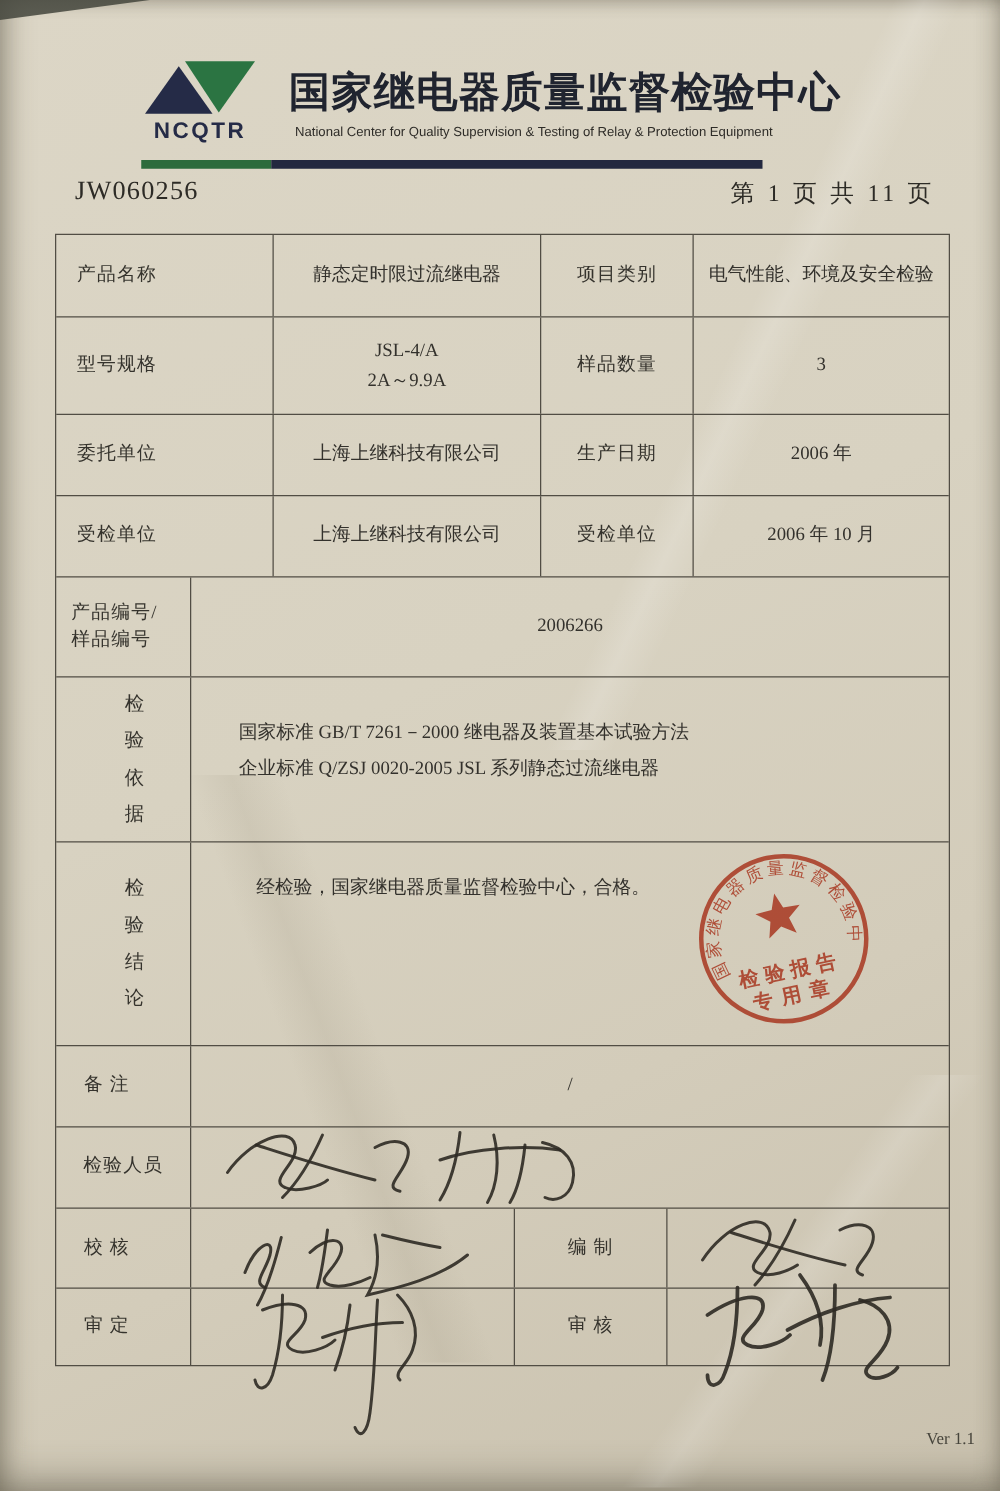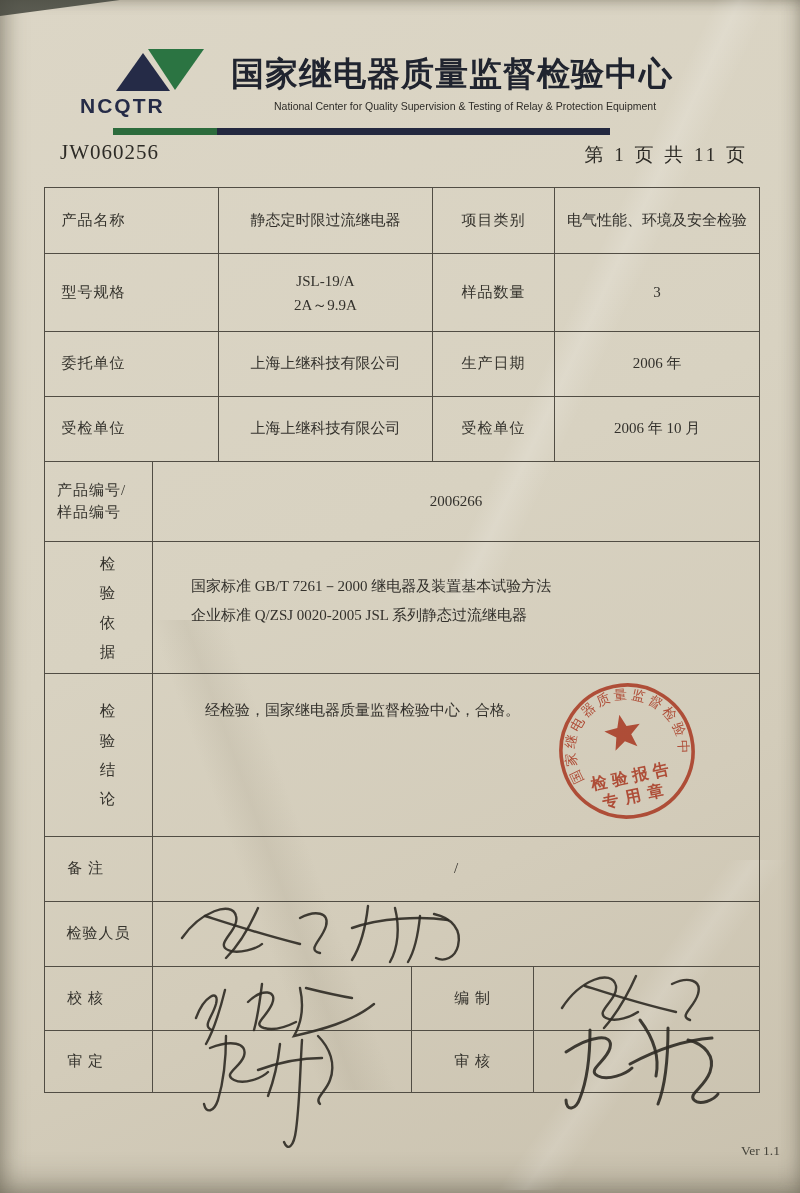--- a/index.html
+++ b/index.html
@@ -15,27 +15,27 @@
      background:linear-gradient(115deg,transparent 46%,rgba(255,255,255,.16) 50%,transparent 55%);}
   .crease.c2{left:60px;top:620px;width:420px;height:470px;
      background:linear-gradient(70deg,transparent 44%,rgba(120,110,88,.10) 50%,transparent 57%);}
   .crease.c3{left:480px;top:860px;width:320px;height:330px;
      background:linear-gradient(125deg,transparent 45%,rgba(255,255,255,.14) 50%,transparent 56%);}
   .corner-dark{position:absolute;left:0;top:0;width:120px;height:16px;
      background:linear-gradient(#43453c,#43453c);clip-path:polygon(0 0,120px 0,0 16px);opacity:.85;}
 
   
   .logo-svg{position:absolute;left:100px;top:44px;}
-  .logo-acronym{position:absolute;left:80px;top:94px;width:128px;text-align:left;
-     font-family:"Liberation Sans","DejaVu Sans",sans-serif;font-weight:bold;font-size:21px;
+  .logo-acronym{position:absolute;left:96px;top:94px;width:128px;text-align:center;
+     font-family:"Liberation Sans","DejaVu Sans",sans-serif;font-weight:bold;font-size:18px;
      letter-spacing:2px;color:#252b47;}
   .title-cn{position:absolute;left:231px;top:52px;font-family:"Liberation Sans","DejaVu Sans",sans-serif;
      font-weight:bold;font-size:33px;letter-spacing:1px;color:#20242f;}
   .title-en{position:absolute;left:236px;top:100px;font-family:"Liberation Sans","DejaVu Sans",sans-serif;
-     font-size:10.5px;color:#2e2c28;margin-left:38px;}
+     font-size:10.5px;color:#2e2c28;}
   .hbar{position:absolute;left:113px;top:128px;width:497px;height:7px;display:flex;}
   .hbar .seg-green{width:104px;background:#2c6b3c;}
   .hbar .seg-navy{flex:1;background:#23283f;}
 
   .report-no{position:absolute;left:60px;top:140px;font-size:21px;letter-spacing:1px;color:#2d2b26;}
   .page-info{position:absolute;right:52px;top:142px;font-size:19px;letter-spacing:3px;color:#2d2b26;}
 
   
   .ftable{position:absolute;left:44px;top:187px;width:716px;border:1.5px solid #514d44;box-sizing:border-box;}
   .frow{display:flex;border-bottom:1px solid #514d44;box-sizing:border-box;}
@@ -97,21 +97,21 @@
 
   <div class="ftable">
     <div class="frow h66">
       <div class="fcell w174 lab lab1">产品名称</div>
       <div class="fcell w214">静态定时限过流继电器</div>
       <div class="fcell w122 lab">项目类别</div>
       <div class="fcell grow">电气性能、环境及安全检验</div>
     </div>
     <div class="frow h78">
       <div class="fcell w174 lab lab1">型号规格</div>
-      <div class="fcell w214 pre model-val">JSL-19/A
+      <div class="fcell w214 pre model-val">JSL-4/A
 2A～9.9A</div>
       <div class="fcell w122 lab">样品数量</div>
       <div class="fcell grow">3</div>
     </div>
     <div class="frow h65">
       <div class="fcell w174 lab lab1">委托单位</div>
       <div class="fcell w214">上海上继科技有限公司</div>
       <div class="fcell w122 lab">生产日期</div>
       <div class="fcell grow">2006 年</div>
     </div>

